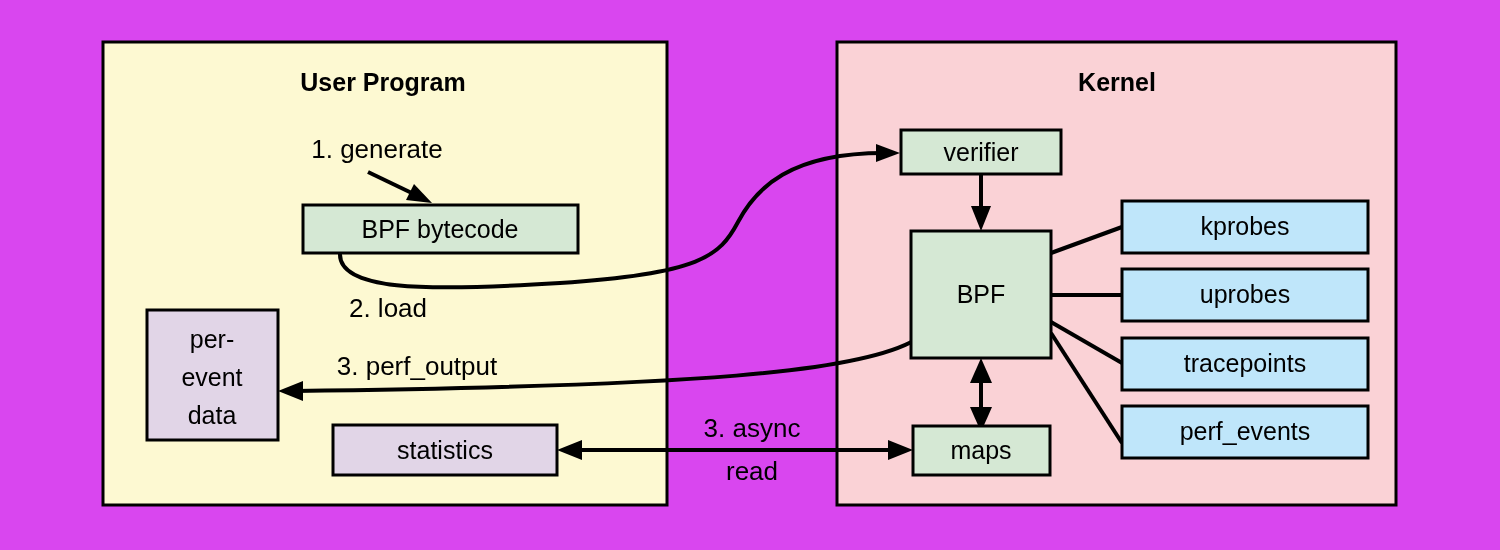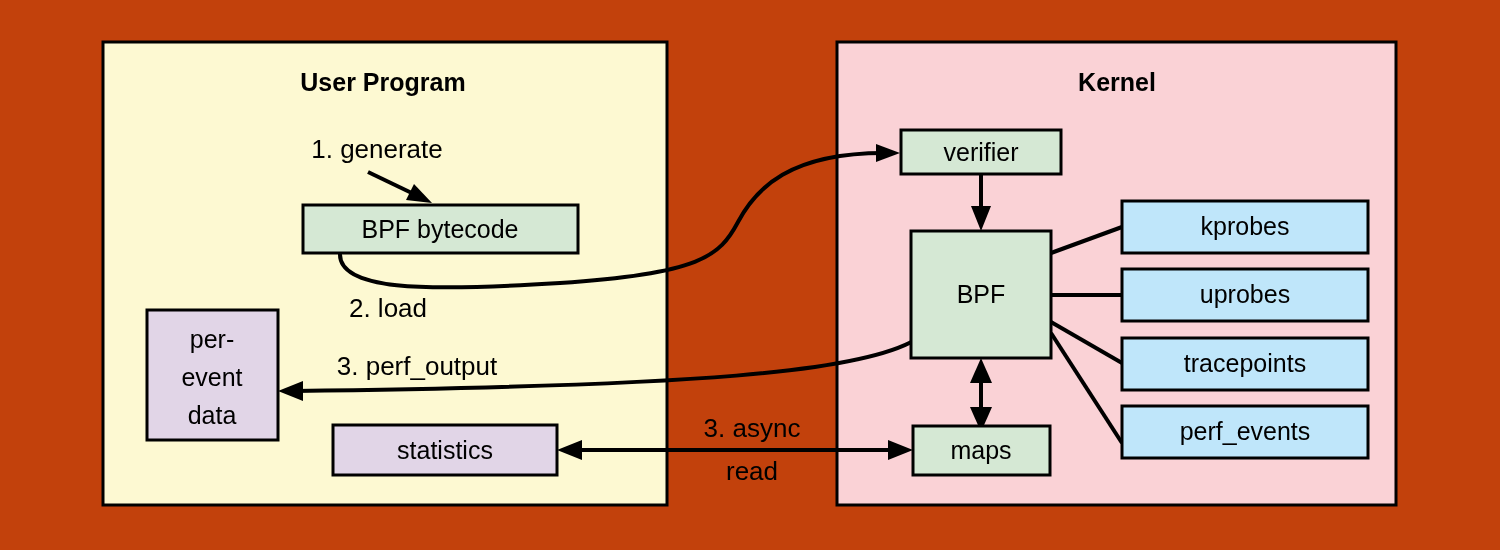--- a/index.html
+++ b/index.html
@@ -4,21 +4,21 @@
 <style>
   html, body {
     margin: 0;
     padding: 0;
     background: #ffffff;
   }
   #stage {
     position: relative;
     width: 1500px;
     height: 550px;
-    background: #c2410c;
+    background: #d946ef;
     overflow: hidden;
     font-family: "Liberation Sans", sans-serif;
   }
   svg#diagram {
     display: block;
     width: 1500px;
     height: 550px;
   }
   .panel-rect {
     stroke: #000000;

